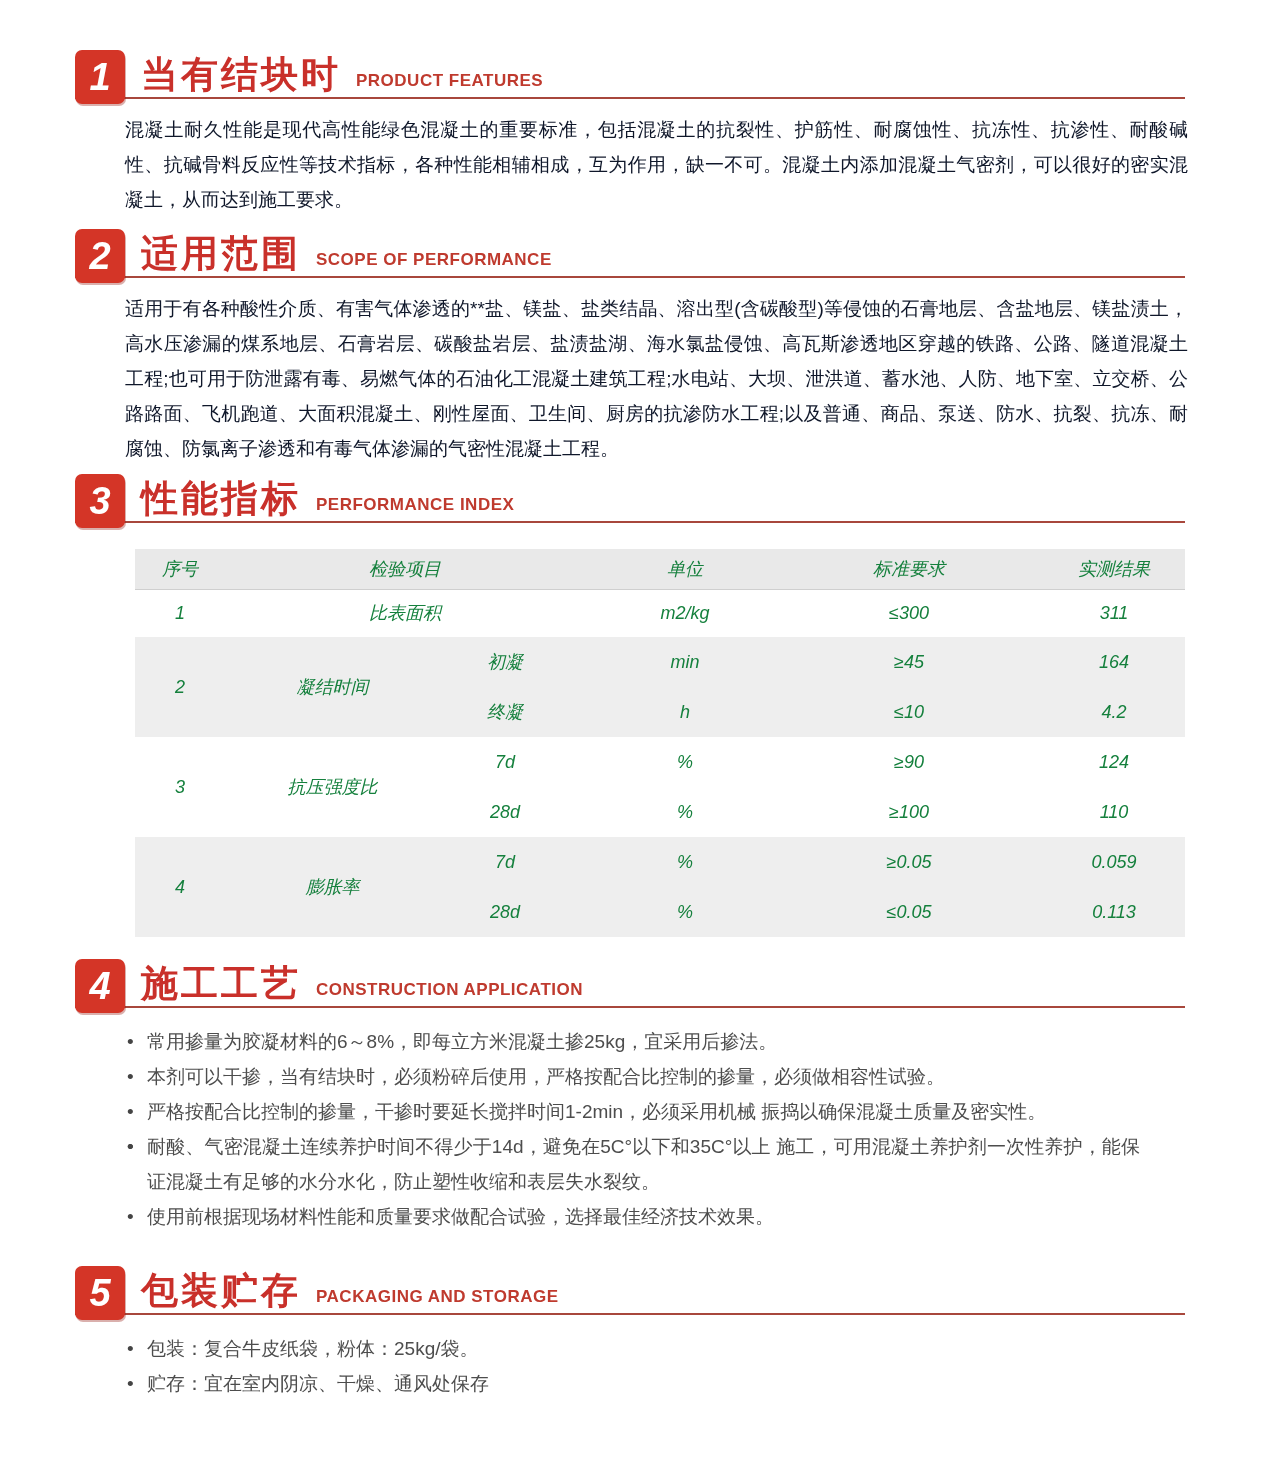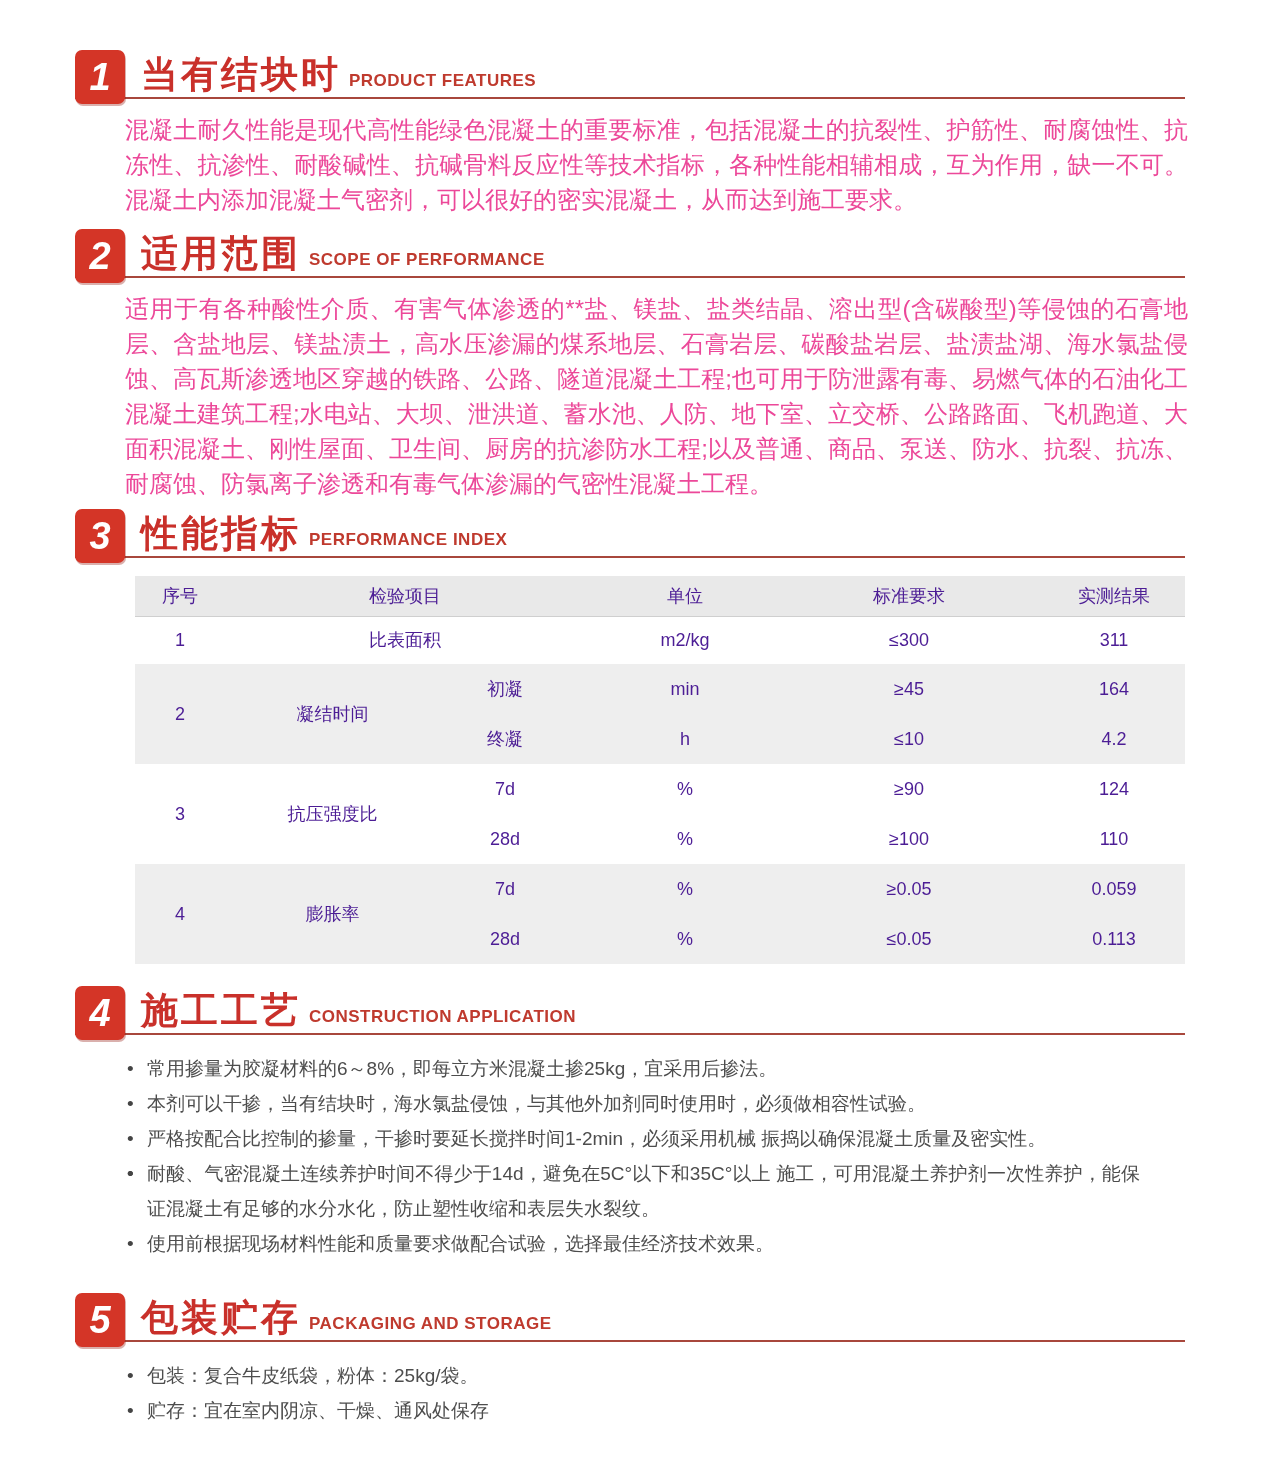--- a/index.html
+++ b/index.html
@@ -31,54 +31,55 @@
     box-shadow:1px 2px 0 rgba(150,30,20,0.35);
     flex:0 0 auto;
   }
   .title-cn {
     font-size:37px; font-weight:700; color:#c9302a;
     letter-spacing:3px; margin-left:16px; line-height:1.05;
     padding-bottom:2px;
   }
   .title-en {
     font-size:17px; font-weight:700; color:#bf3a2e;
-    margin-left:8px; padding-bottom:6px; letter-spacing:0.5px;
+    margin-left:15px; padding-bottom:6px; letter-spacing:0.5px;
   }
 
   
   .para {
     margin:13px 92px 0 125px;
-    font-size:24px; line-height:35px;
+    font-size:19px; line-height:35px;
     text-align:justify;
-    color:#ec4899;
+    color:#0f172a;
   }
   ul.bullets {
     list-style:none;
     margin:16px 140px 0 125px;
   }
   ul.bullets li {
     position:relative;
     padding-left:22px;
     font-size:19px; line-height:35px;
     text-align:justify;
     color:#4d4d4d;
   }
   ul.bullets li .dot {
     position:absolute; left:2px; top:0;
     color:#444444;
   }
 
   
   table.perf {
     border-collapse:collapse;
-    margin:18px 95px 0 135px;
+    margin:26px 95px 0 135px;
     width:1050px;
     table-layout:fixed;
     font-size:18px;
-    color:#4c1d95;
+    color:#15803d;
+    font-style:italic;
   }
   table.perf col.c-no     { width:90px; }
   table.perf col.c-item   { width:190px; }
   table.perf col.c-sub    { width:145px; }
   table.perf col.c-unit   { width:215px; }
   table.perf col.c-req    { width:235px; }
   table.perf col.c-result { width:175px; }
   table.perf th, table.perf td {
     font-weight:400;
     text-align:center;
@@ -213,21 +214,21 @@
 
   <div class="sec-header sp-s4">
     <div class="badge">
       <span>4</span>
     </div>
     <span class="title-cn">施工工艺</span>
     <span class="title-en">CONSTRUCTION APPLICATION</span>
   </div>
   <ul class="bullets">
     <li><span class="dot">•</span><span>常用掺量为胶凝材料的6～8%，即每立方米混凝土掺25kg，宜采用后掺法。</span></li>
-    <li><span class="dot">•</span><span>本剂可以干掺，当有结块时，海水氯盐侵蚀，与其他外加剂同时使用时，必须做相容性试验。</span></li>
+    <li><span class="dot">•</span><span>本剂可以干掺，当有结块时，必须粉碎后使用，严格按配合比控制的掺量，必须做相容性试验。</span></li>
     <li><span class="dot">•</span><span>严格按配合比控制的掺量，干掺时要延长搅拌时间1-2min，必须采用机械 振捣以确保混凝土质量及密实性。</span></li>
     <li><span class="dot">•</span></li>
     <li><span class="dot">•</span><span>耐酸、气密混凝土连续养护时间不得少于14d，避免在5C°以下和35C°以上 施工，可用混凝土养护剂一次性养护，能保证混凝土有足够的水分水化，防止塑性收缩和表层失水裂纹。</span></li>
     <li><span class="dot">•</span><span>使用前根据现场材料性能和质量要求做配合试验，选择最佳经济技术效果。</span></li>
   </ul>
 
   <div class="sec-header sp-s5">
     <div class="badge">
       <span>5</span>
     </div>

